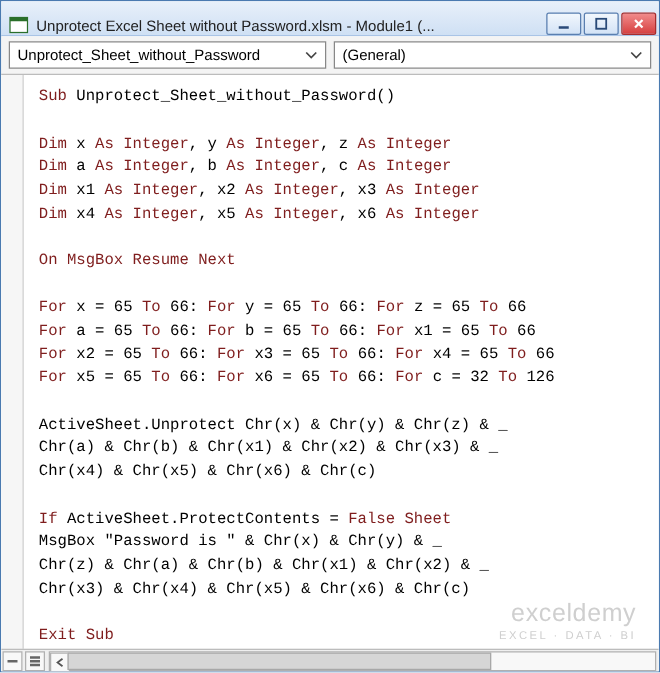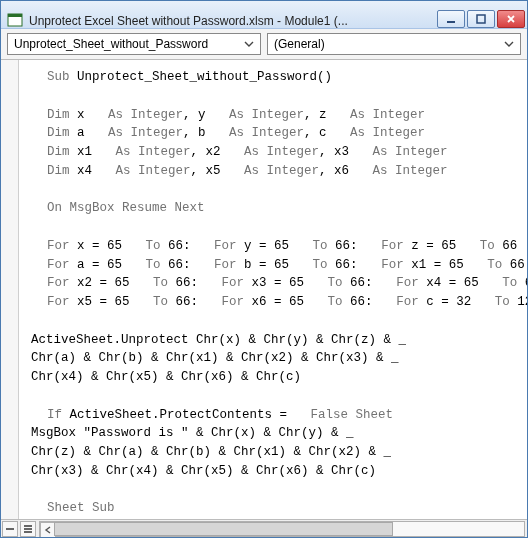--- a/index.html
+++ b/index.html
@@ -78,21 +78,21 @@
     position:absolute;
     left:18px; top:0; right:0; bottom:16px;
     overflow:hidden;
     padding:8px 10px 8px 12px;
     font-family: Consolas, "Courier New", monospace;
     font-size:12.5px;
     line-height:1.5;
     color:#000;
     white-space:pre;
   }
-  .kw { color:#737373;margin-left:16px; }
+  .kw { color:#7f1d1d; }
   .hscroll {
     position:absolute;
     left:0; right:0; bottom:0; height:18px;
     background:#efefef;
     border-top:1px solid #bcbcbc;
     display:flex;
     align-items:center;
   }
   .hscroll .nav-icons { display:flex; }
   .hscroll .nbtn {
@@ -206,27 +206,31 @@
 
 ActiveSheet.Unprotect Chr(x) &amp; Chr(y) &amp; Chr(z) &amp; _
 Chr(a) &amp; Chr(b) &amp; Chr(x1) &amp; Chr(x2) &amp; Chr(x3) &amp; _
 Chr(x4) &amp; Chr(x5) &amp; Chr(x6) &amp; Chr(c)
 
 <span class="kw">If</span> ActiveSheet.ProtectContents = <span class="kw">False Sheet</span>
 MsgBox "Password is " &amp; Chr(x) &amp; Chr(y) &amp; _
 Chr(z) &amp; Chr(a) &amp; Chr(b) &amp; Chr(x1) &amp; Chr(x2) &amp; _
 Chr(x3) &amp; Chr(x4) &amp; Chr(x5) &amp; Chr(x6) &amp; Chr(c)
 
-<span class="kw">Sheet Sub</span>
+<span class="kw">Exit Sub</span>
 <span class="kw">End If</span>
 : : : : : 
 : : : : : 
 
 </div>
 
+    <div class="watermark">
+      <div class="big">exceldemy</div>
+      <div class="small">EXCEL · DATA · BI</div>
+    </div>
 
     <div class="hscroll">
       <div class="nav-icons">
         <div class="nbtn">
           <svg width="10" height="10" viewBox="0 0 10 10">
               <rect x="1" y="4" width="8" height="2" fill="#666"></rect>
             </svg>
         </div>
         <div class="nbtn">
           <svg width="10" height="10" viewBox="0 0 10 10">

